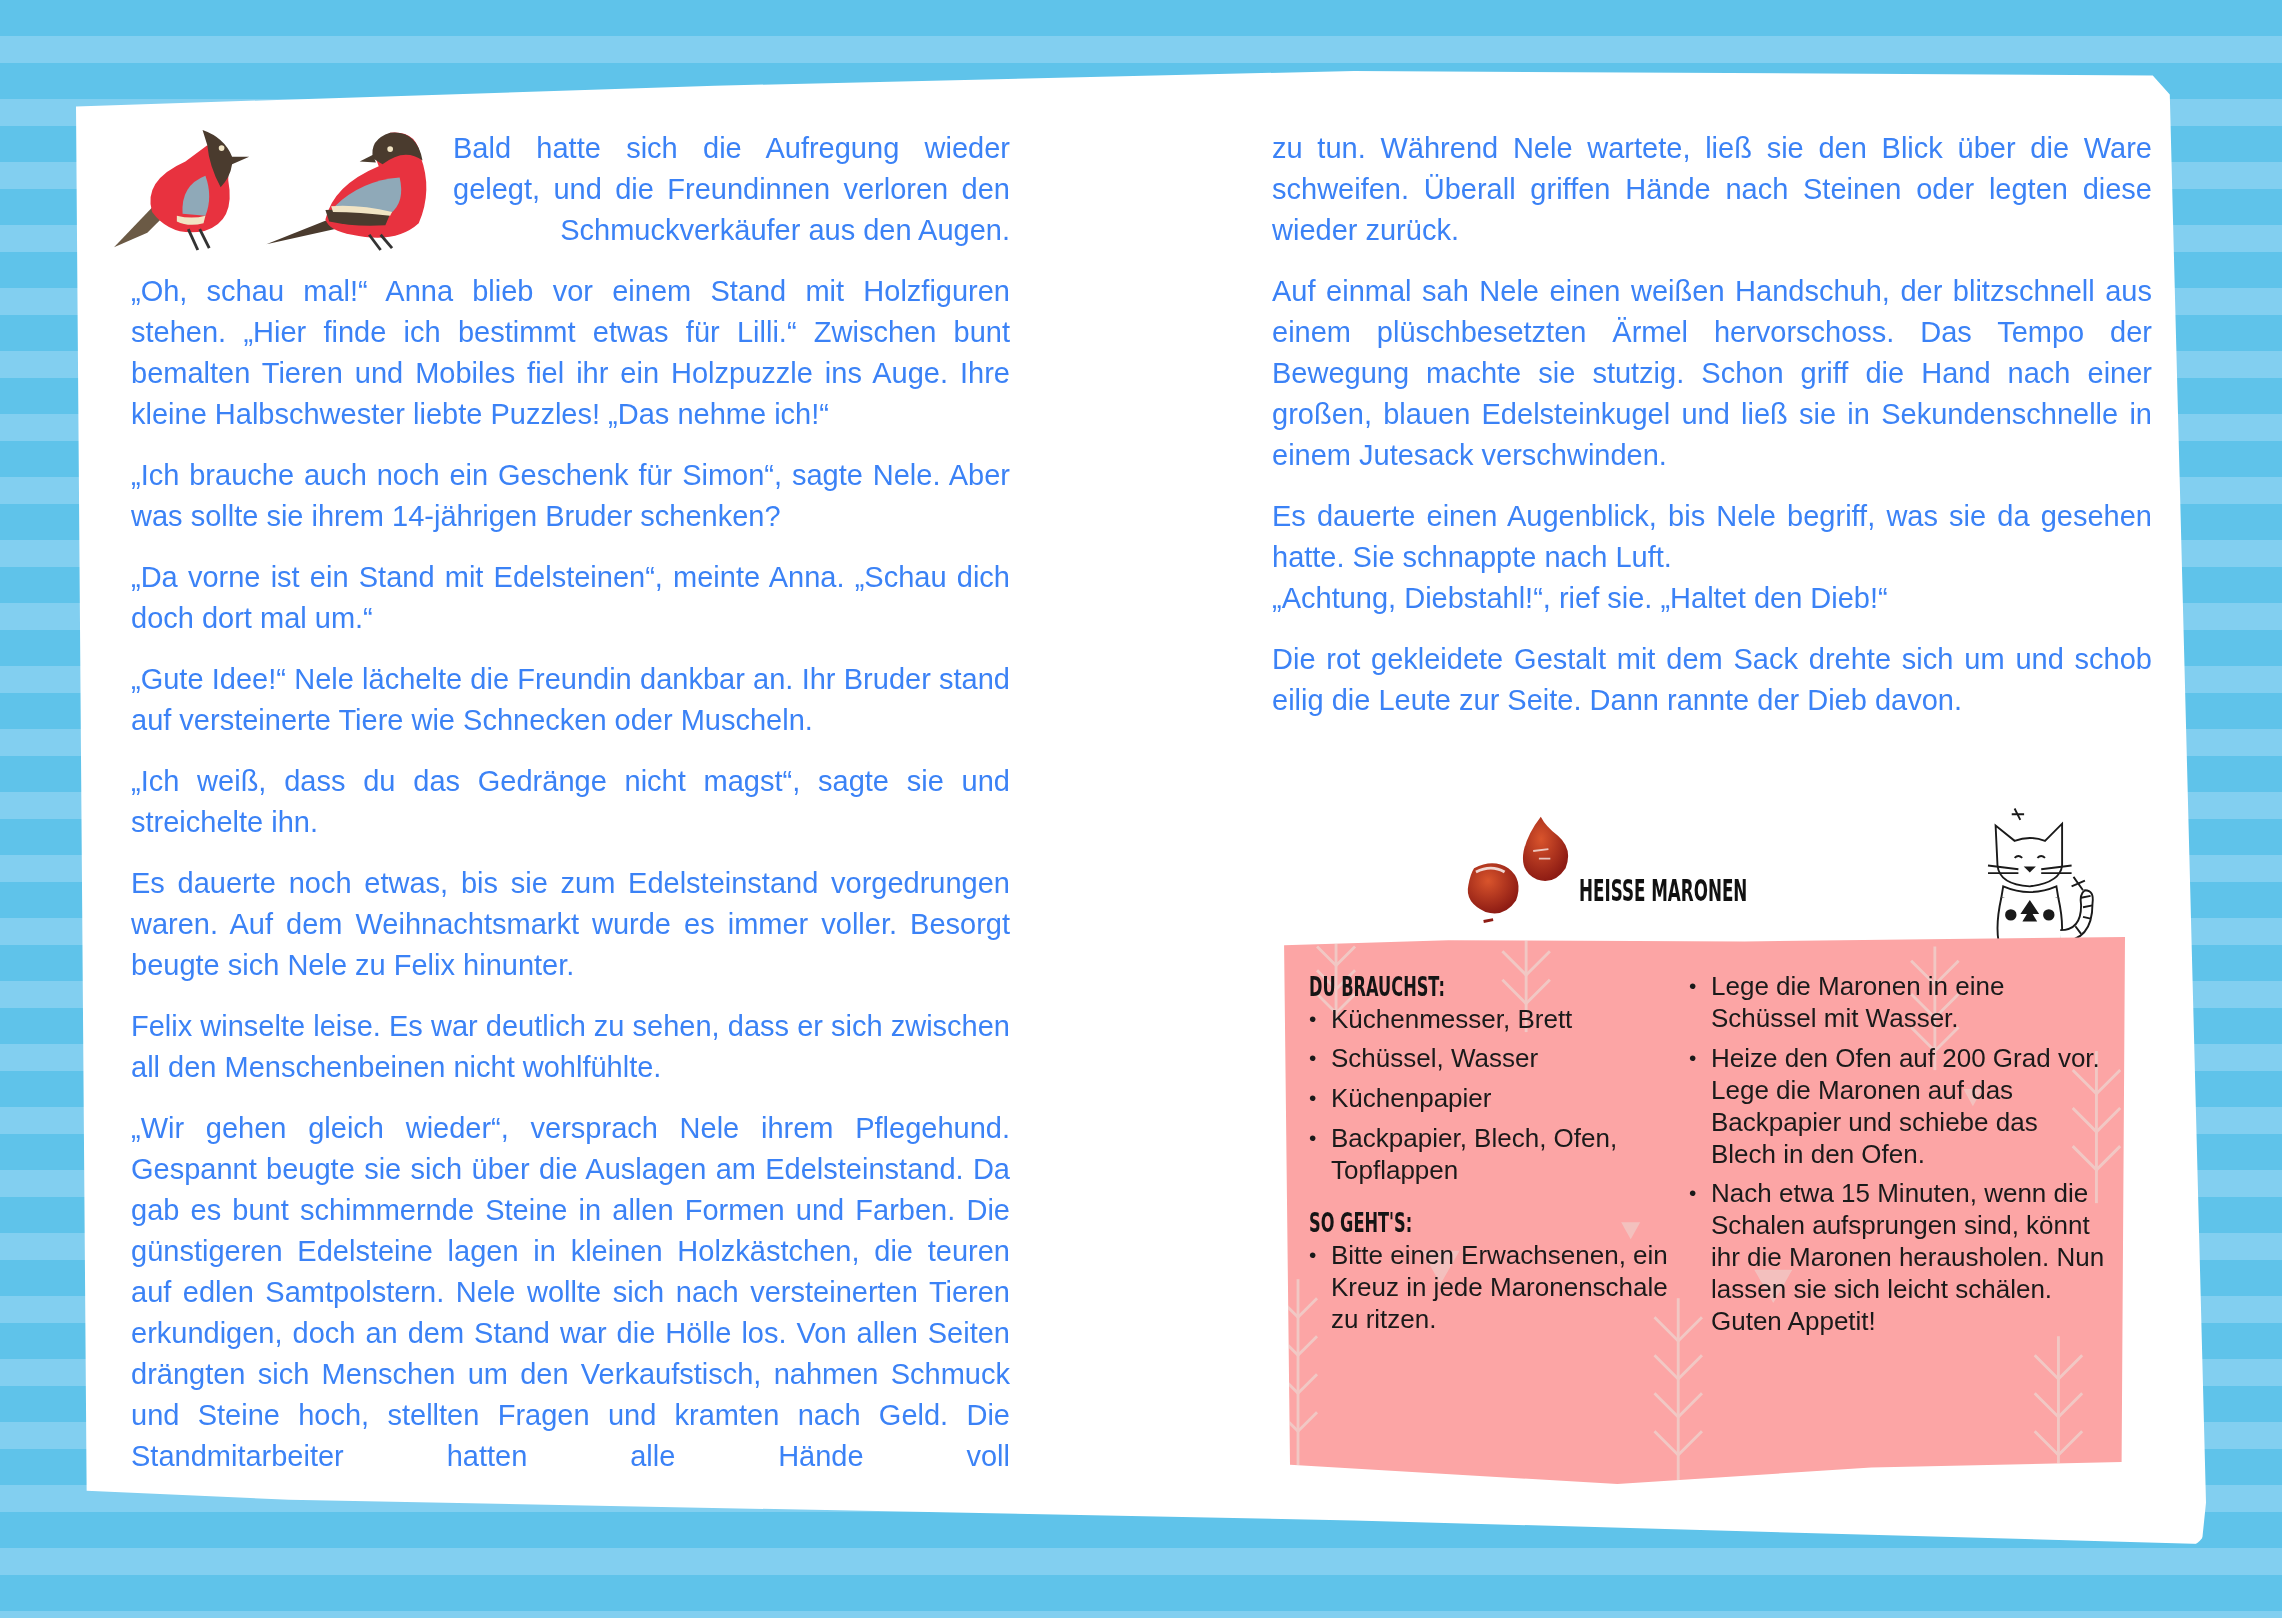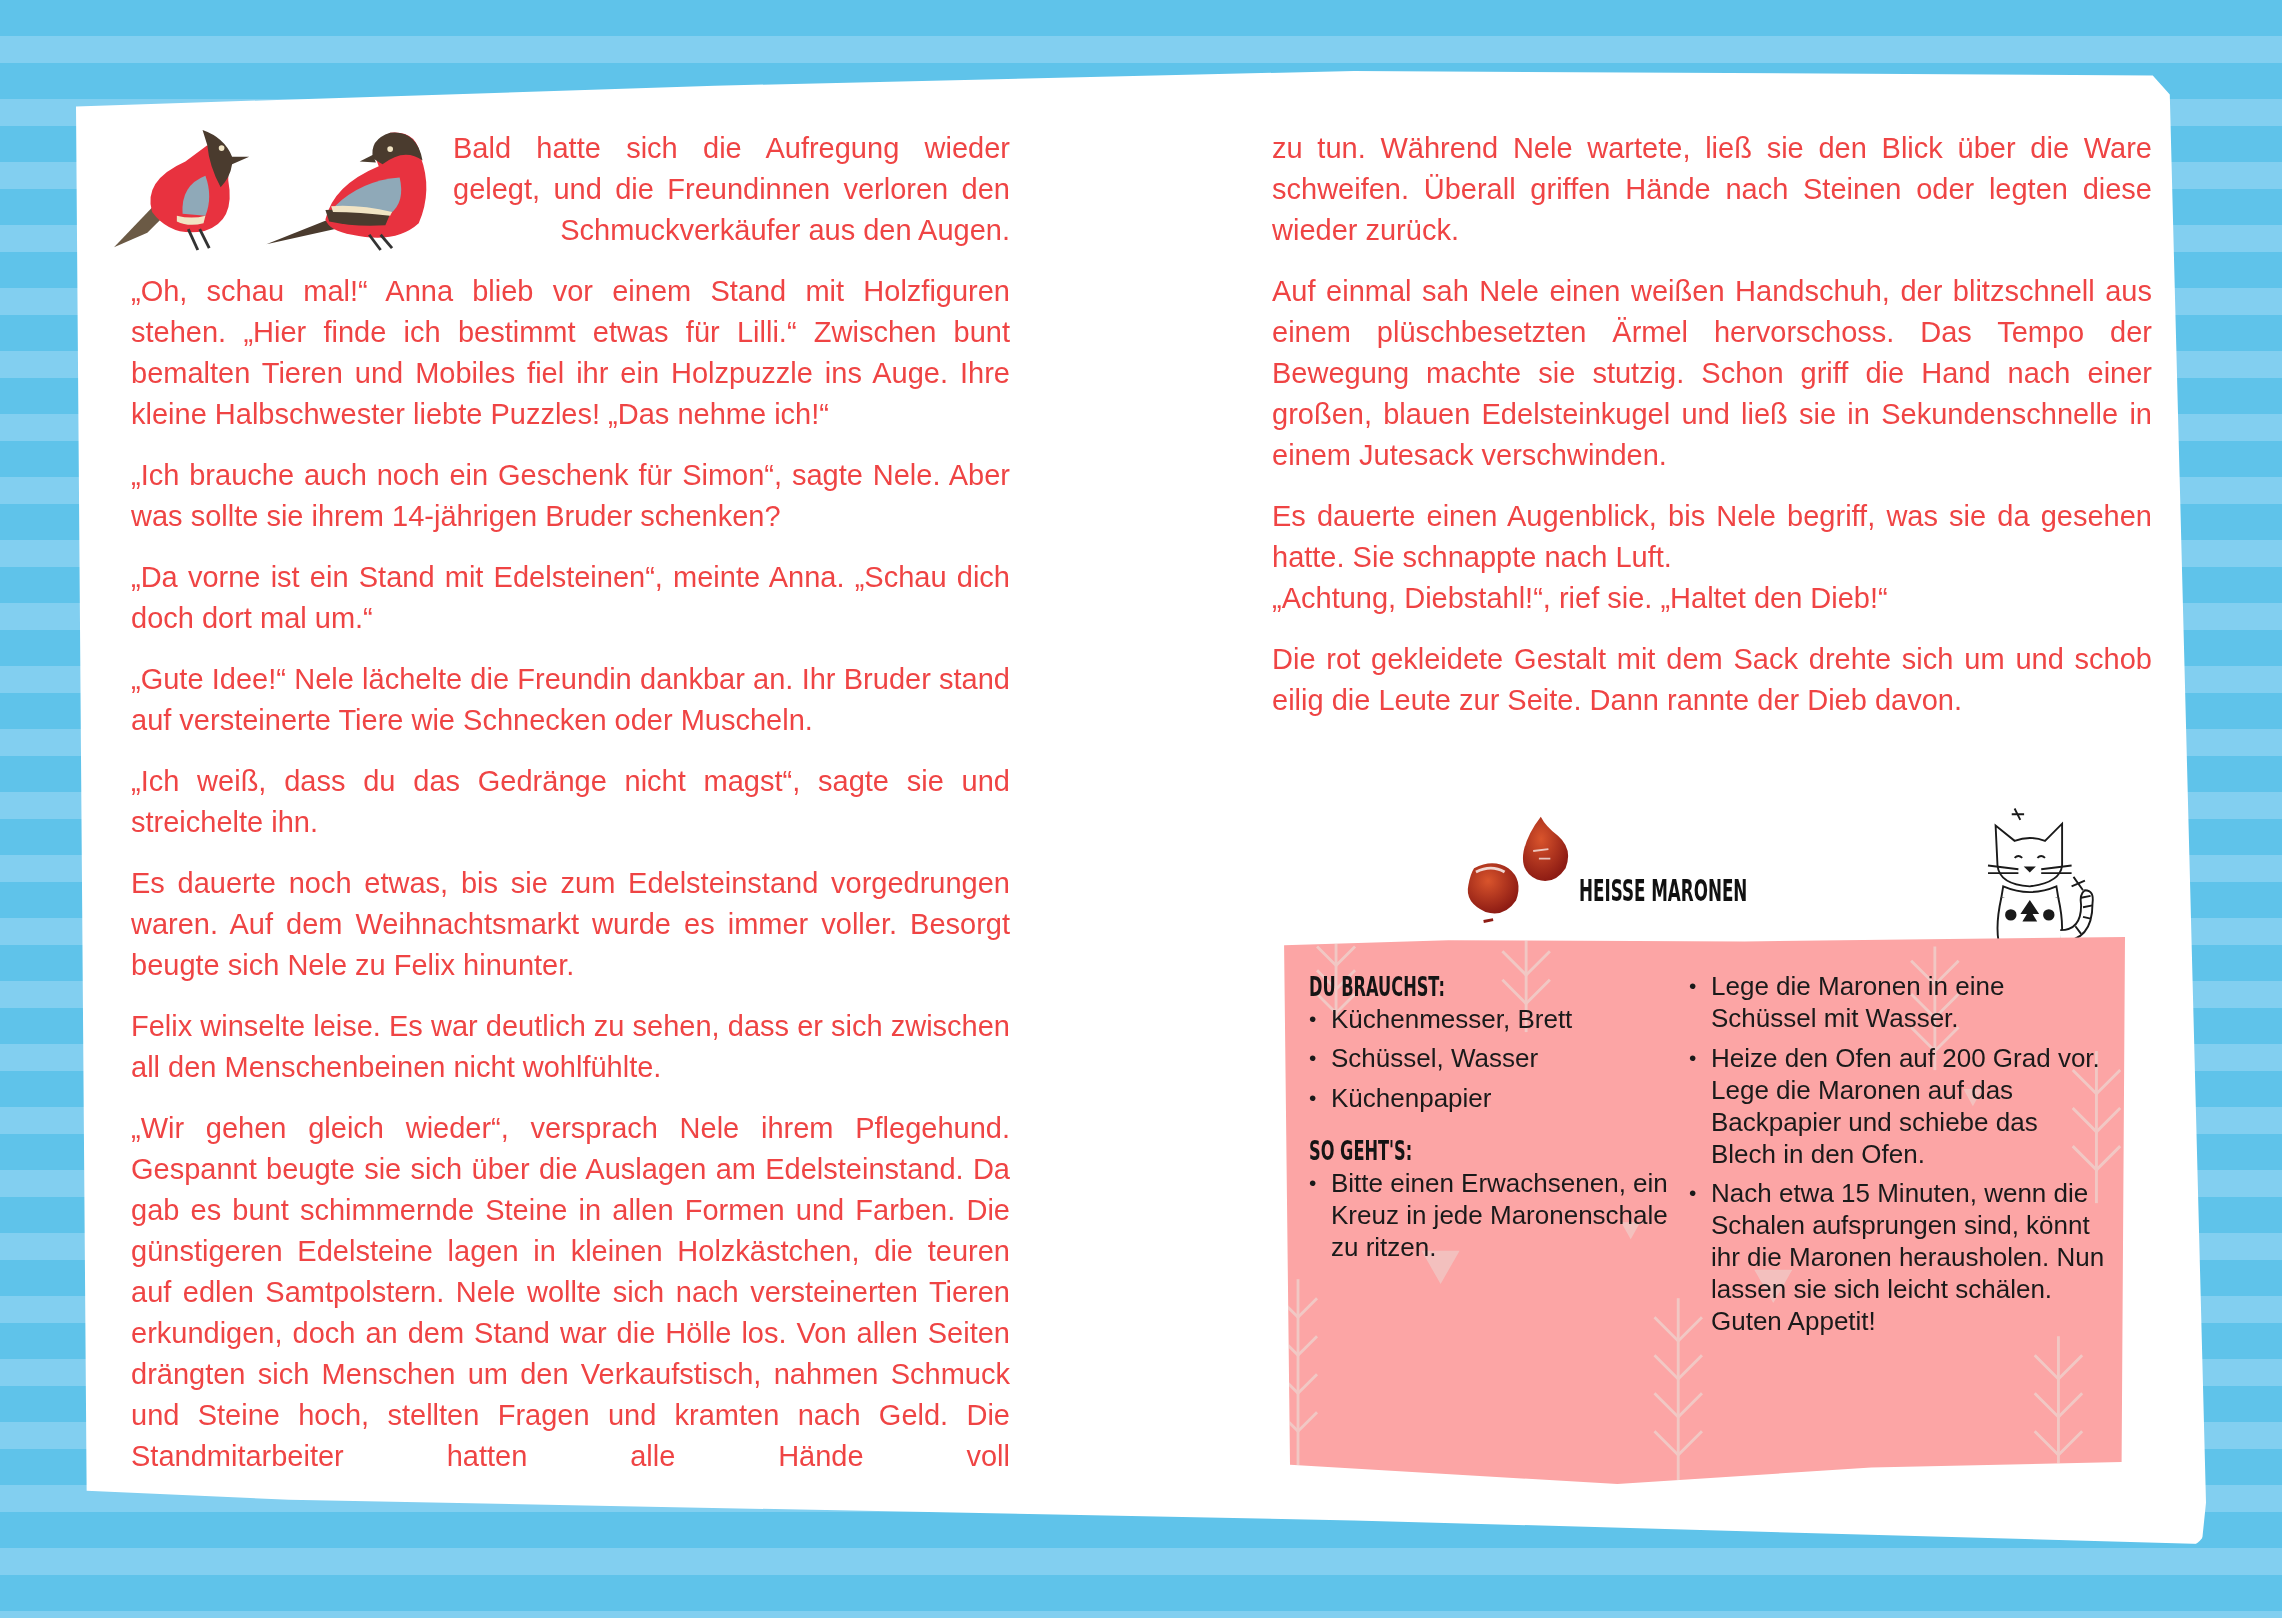--- a/index.html
+++ b/index.html
@@ -7,21 +7,21 @@
     width: 2283px; height: 1619px; overflow: hidden; position: relative;
     background: repeating-linear-gradient(180deg, #5fc3ea 0px, #5fc3ea 36px, #82cff0 36px, #82cff0 63px);
     font-family: "Liberation Sans", sans-serif;
   }
   .page {
     position: absolute; left: 76px; top: 68px; width: 2130px; height: 1479px;
     background: #ffffff;
     border-radius: 13.3px 9.5px 21px 7.6px;
     clip-path: polygon(0% 2.6%, 30% 1.2%, 60% 0.2%, 97.5% 0.5%, 98.3% 1.8%, 100% 97%, 99.8% 99.8%, 60% 98.2%, 10% 96.8%, 0.5% 96.2%);
   }
-  .col { position: absolute; font-size: 29px; line-height: 41px; color: #ef4444; text-align: justify; hyphens: manual; }
+  .col { position: absolute; font-size: 29px; line-height: 41px; color: #3b82f6; text-align: justify; hyphens: manual; }
   .col p { margin: 0 0 20px 0; }
   .col-left { left: 131px; top: 128px; width: 879px; }
   .col-right { left: 1272px; top: 128px; width: 880px; }
   .intro-wrap { display: flex; align-items: flex-start; }
   .birds { width: 339px; height: 124px; flex: none; margin-left: -17px; margin-top: 0px; }
   .intro-text { text-align: justify; text-align-last: right; margin: 0 0 20px 0; padding-left: 0; }
   .recipe-header { position: absolute; left: 1455px; top: 799px; width: 666px; height: 143px; }
   .chestnuts { position: absolute; left: 0; top: 9.5px; width: 143px; height: 124px; }
   .recipe-title {
     position: absolute; left: 124px; top: 74px; font-family: "DejaVu Sans Condensed", "DejaVu Sans", sans-serif;
@@ -152,20 +152,21 @@
       <polygon points="360,300 380,300 370,318"></polygon>
     </g>
   </svg>
   <div class="recipe-cols">
     <div class="rc-left">
       <div class="rc-heading">DU BRAUCHST:</div>
       <ul class="rc-list">
         <li>Küchenmesser, Brett</li>
         <li>Schüssel, Wasser</li>
         <li>Küchenpapier</li>
+        <li>Backpapier, Blech, Ofen, Topflappen</li>
       </ul>
       <div class="rc-heading" style="margin-top:5.7px;">SO GEHT'S:</div>
       <ul class="rc-list">
         <li>Bitte einen Erwachsenen, ein Kreuz in jede Maronen­schale zu ritzen.</li>
       </ul>
     </div>
     <div class="rc-right">
       <ul class="rc-list">
         <li>Lege die Maronen in eine Schüssel mit Wasser.</li>
         <li>Heize den Ofen auf 200 Grad vor. Lege die Maronen auf das Backpapier und schiebe das Blech in den Ofen.</li>

